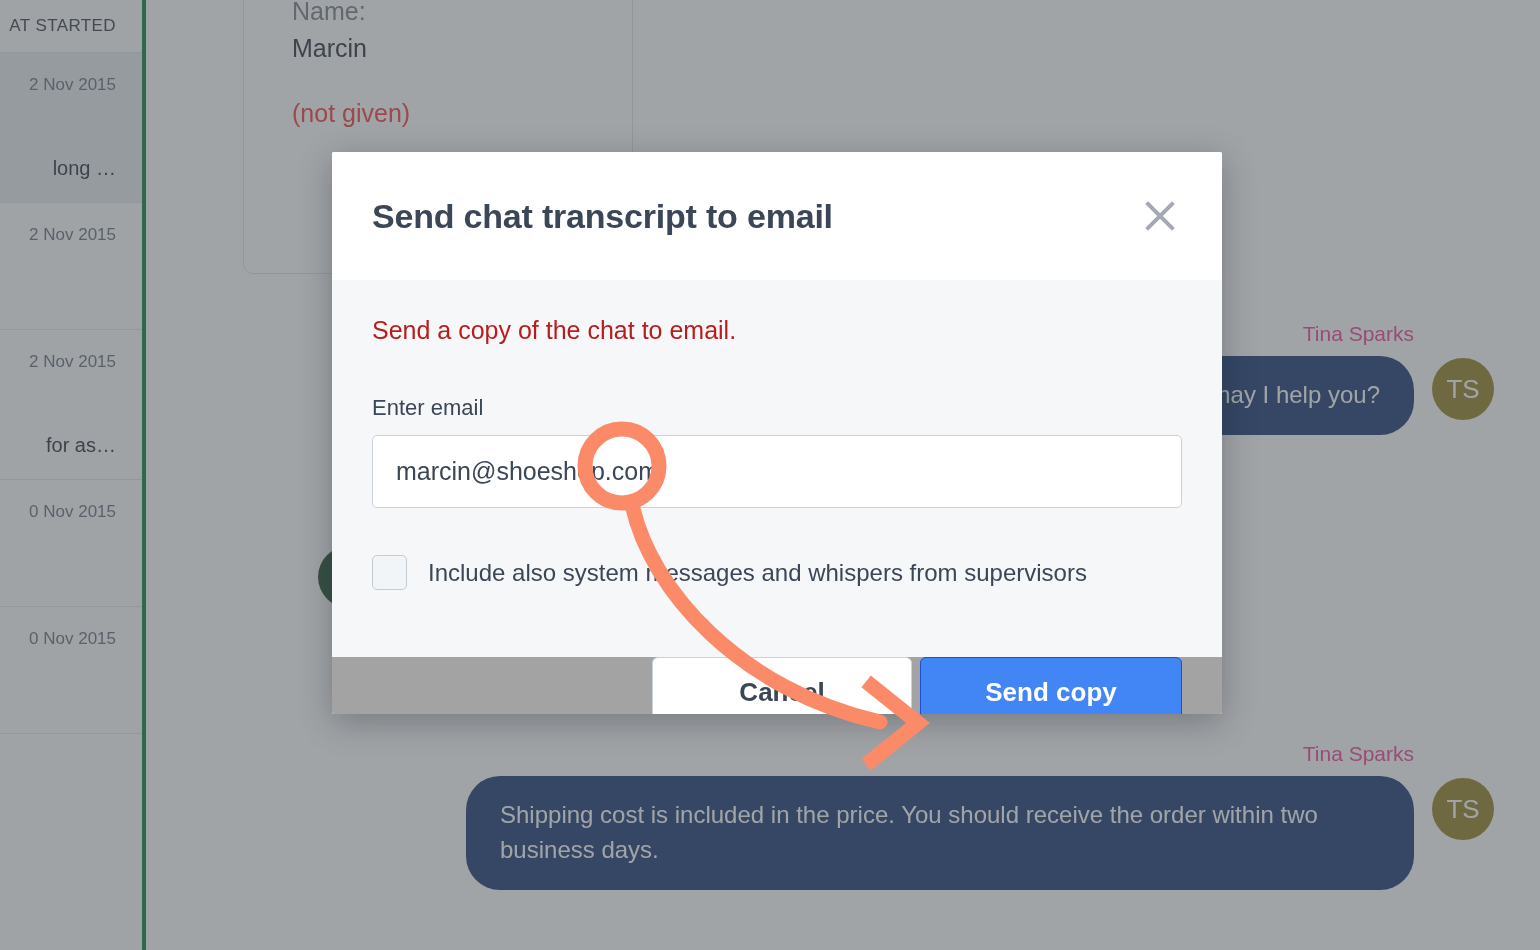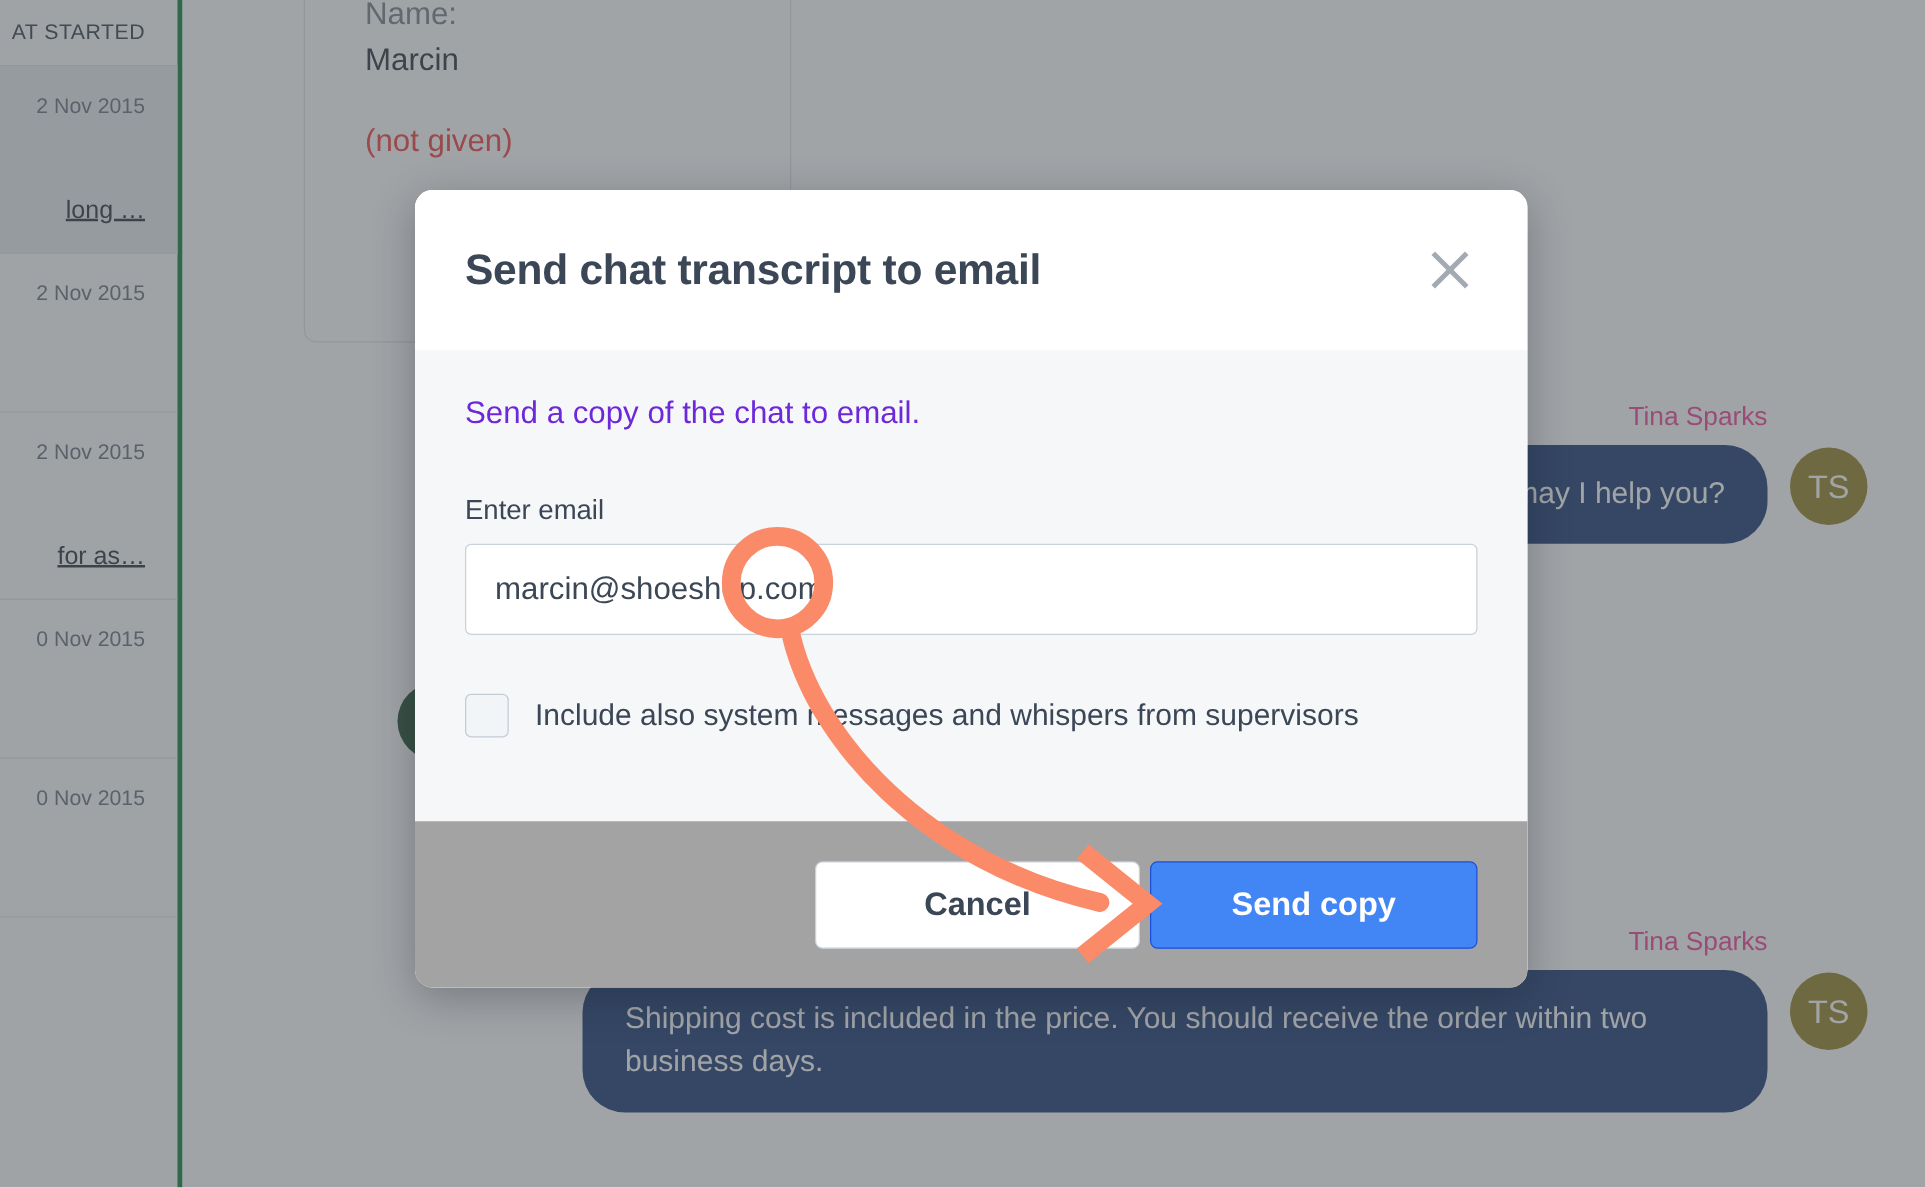--- a/index.html
+++ b/index.html
@@ -64,21 +64,20 @@
   .chat-date {
     font-size: 17px;
     color: #6b7480;
     white-space: nowrap;
   }
   .chat-snippet {
     font-size: 20px;
     color: #2d3640;
     margin-top: 62px;
     white-space: nowrap;
-    text-decoration: underline;
   }
   .chat-snippet.empty { visibility: hidden; }
 
   .bg-main {
     flex: 1 1 auto;
     position: relative;
     height: 950px;
     background: #ffffff;
   }
 
@@ -167,23 +166,23 @@
     background: rgba(75, 80, 86, 0.52);
     z-index: 10;
   }
 
   
   .modal {
     position: absolute;
     left: 332px;
     top: 152px;
     width: 890px;
-    height: 638px;
-    background: #ffffff;
-    border-radius: 14px;
+    height: 562px;
+    background: #ffffff;
+    border-radius: 2px;
     box-shadow: 0 8px 34px rgba(20, 26, 35, 0.30);
     z-index: 20;
     display: flex;
     flex-direction: column;
     overflow: hidden;
   }
 
   .modal-header {
     height: 128px;
     flex: 0 0 128px;
@@ -213,21 +212,21 @@
 
   .modal-body {
     background: #f6f7f9;
     flex: 0 0 377px;
     padding: 36px 40px 0 40px;
     box-sizing: border-box;
   }
 
   .body-desc {
     font-size: 25px;
-    color: #6d28d9;
+    color: #b91c1c;
     margin: 0 0 50px 0;
   }
 
   .field-label {
     font-size: 22px;
     color: #3b4756;
     margin-bottom: 14px;
   }
 
   .email-input {

